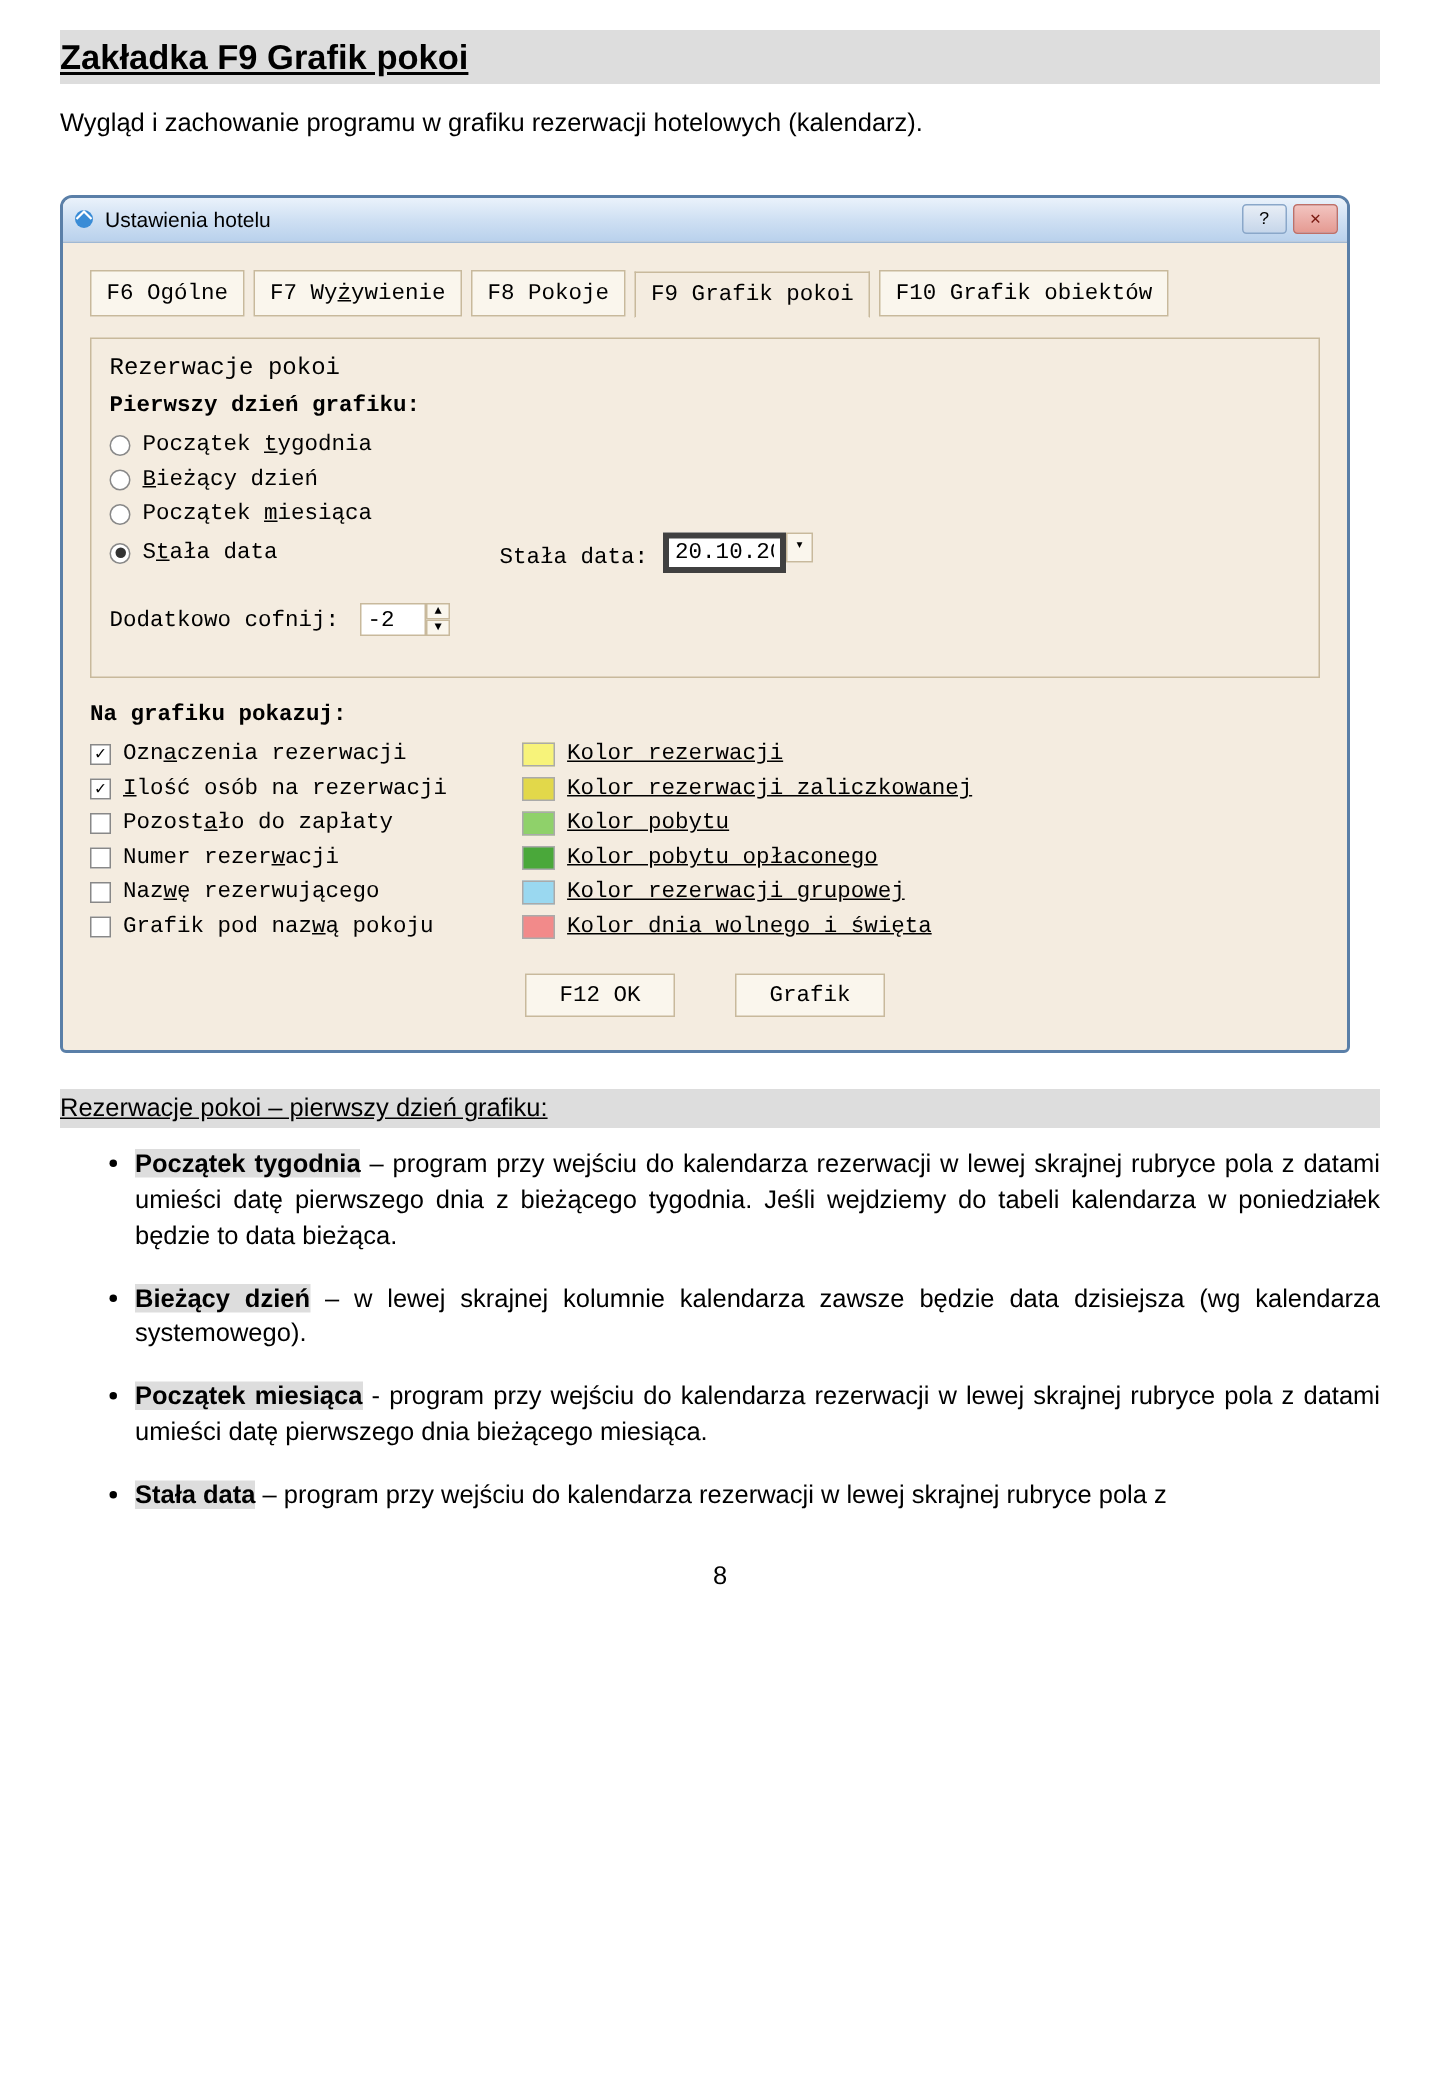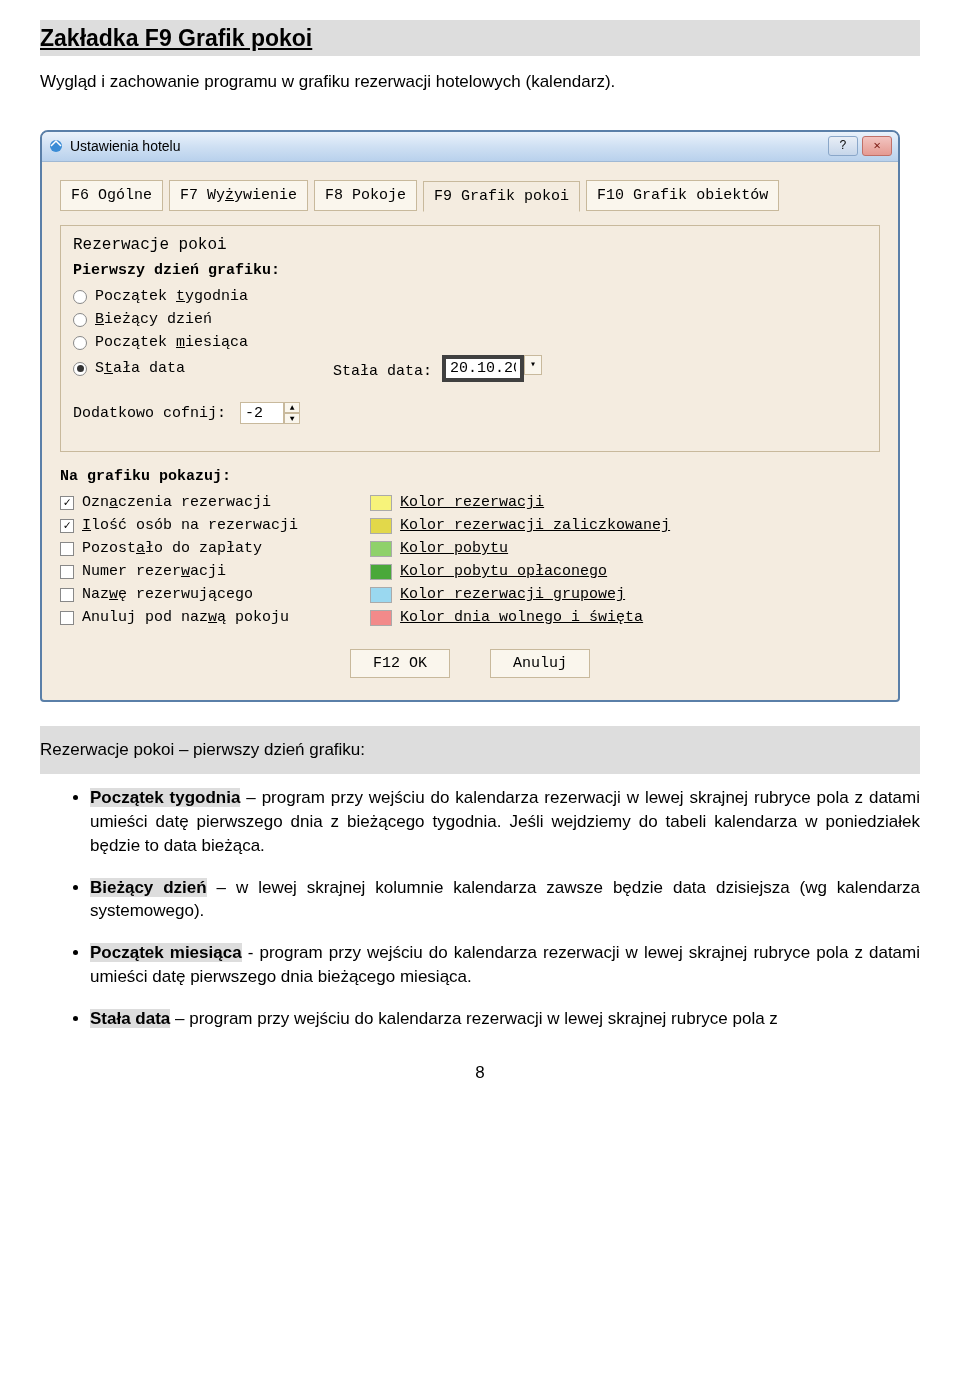--- a/index.html
+++ b/index.html
@@ -120,33 +120,33 @@
   .spin-wrap { display:inline-flex; align-items:stretch; }
   .spin-input {
     border:1px solid #c8b99c; background:#fff; width:44px;
     padding: 1px 4px; font-family:inherit; font-size:15px; text-align:left;
   }
   .spin-btns { display:flex; flex-direction:column; }
   .spin-btns .sbtn {
     width:16px; height:11px; border:1px solid #c8b99c; background:#faf6ed;
     font-size:8px; line-height:1; display:flex;align-items:center;justify-content:center;
   }
-  .two-col { display:flex; gap: 54px; }
+  .two-col { display:flex; gap: 32px; }
   .col { flex: 0 0 auto; }
   .color-row {
     display:flex; align-items:center; gap: 8px; padding: 1px 18px; text-decoration: underline;
   }
   .swatch { width: 22px; height: 16px; border:1px solid #aaa; }
   .btn-row { display:flex; gap: 40px; justify-content:center; margin-top: 20px; }
   .btn {
     border:1px solid #c8b99c; background:#faf6ed; padding:5px 22px;
     font-family:inherit; font-size:15px; cursor:pointer;
   }
   .section-sub {
-    background:#ddd; padding:12px 0; margin: 14px 0 12px;
+    background:#ddd; padding:1px 0; margin: 14px 0 12px; text-decoration: underline;
   }
   ul.bullets { list-style: disc; padding-left: 50px; }
   ul.bullets li { margin-bottom: 18px; text-align: justify; }
   .term { font-weight: bold; background:#ddd; }
   .pagenum { text-align:center; margin-top: 30px; font-size: 17px;}
 </style>
 </head>
 <body>
 
 <div class="h1">Zakładka F9 Grafik pokoi</div>
@@ -234,21 +234,21 @@
           <div class="check-row">
             <span class="fauxcheck"></span>
             <span><span>Numer rezer</span><span class="acc">w</span><span>acji</span></span>
           </div>
           <div class="check-row">
             <span class="fauxcheck"></span>
             <span><span>Naz</span><span class="acc">w</span><span>ę rezerwującego</span></span>
           </div>
           <div class="check-row">
             <span class="fauxcheck"></span>
-            <span><span>Anuluj pod naz</span><span class="acc">w</span><span>ą pokoju</span></span>
+            <span><span>Grafik pod naz</span><span class="acc">w</span><span>ą pokoju</span></span>
           </div>
         </div>
         <div class="col">
           <div class="color-row">
             <span class="swatch" style="background:#f7f37a"></span>
             <span>Kolor rezerwacji</span>
           </div>
           <div class="color-row">
             <span class="swatch" style="background:#e2d84a"></span>
             <span>Kolor rezerwacji zaliczkowanej</span>
@@ -267,21 +267,21 @@
           </div>
           <div class="color-row">
             <span class="swatch" style="background:#f28a8a"></span>
             <span>Kolor dnia wolnego i święta</span>
           </div>
         </div>
       </div>
 
       <div class="btn-row">
         <button class="btn">F12 OK</button>
-        <button class="btn">Anuluj</button>
+        <button class="btn">Grafik</button>
       </div>
     </div>
   </div>
 </div>
 
 <p class="section-sub">Rezerwacje pokoi – pierwszy dzień grafiku:</p>
 
 <ul class="bullets">
   <li>
     <span class="term">Początek tygodnia</span><span> – program przy wejściu do kalendarza rezerwacji w lewej skrajnej rubryce pola z datami umieści datę pierwszego dnia z bieżącego tygodnia. Jeśli wejdziemy do tabeli kalendarza w poniedziałek będzie to data bieżąca.</span>

